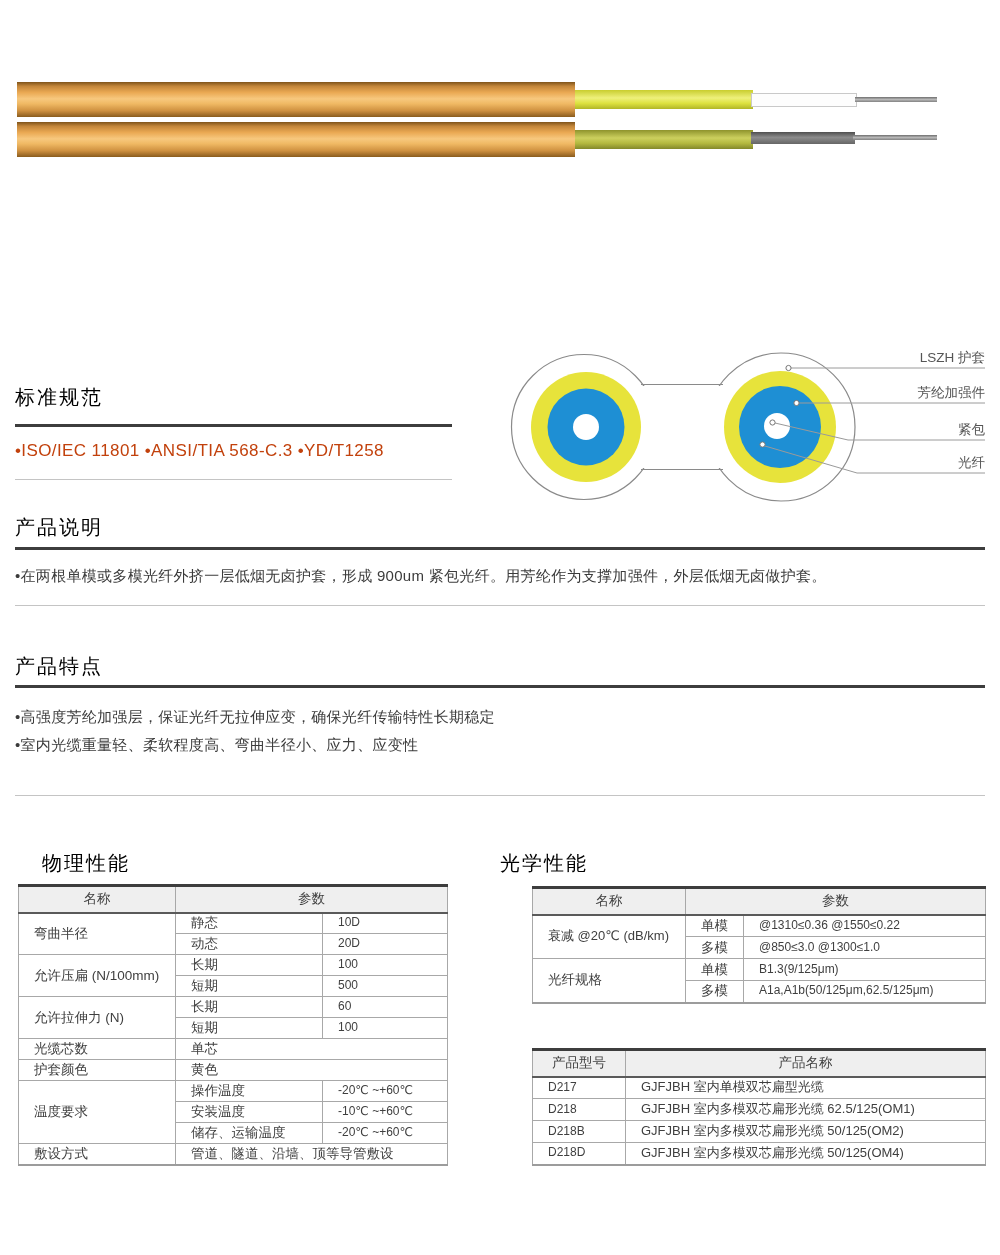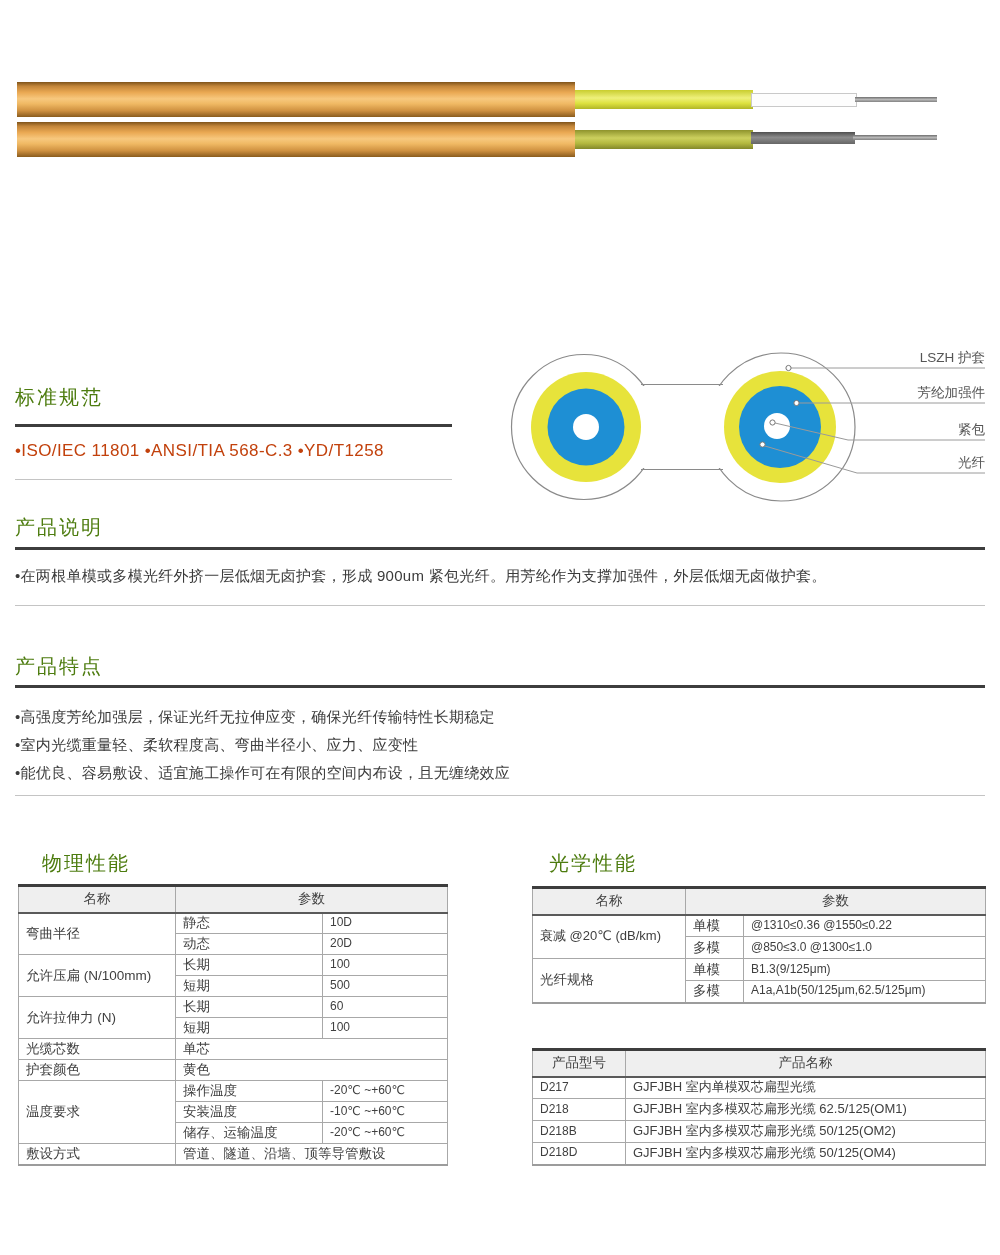--- a/index.html
+++ b/index.html
@@ -19,33 +19,33 @@
     height:19px; background:linear-gradient(180deg,#c9cd2e 0%,#eef07b 42%,#dde23f 70%,#b2b627 100%);
   }
   .buffer-olive {
     height:19px; background:linear-gradient(180deg,#8e932c 0%,#ccd05e 42%,#b4b93f 70%,#83882a 100%);
   }
   .coat-white { height:14px; background:#fdfdfd; border:1px solid #c9c9c9; }
   .coat-dark  { height:12px; background:linear-gradient(180deg,#4f4f4f 0%,#8c8c8c 45%,#666 100%); }
   .bare-fiber { height:5px;  background:linear-gradient(180deg,#6f6f6f 0%,#b7b7b7 50%,#828282 100%); }
 
   
-  .sec-title { font-size:20px; color:#4d7c0f; letter-spacing:2px; }
+  .sec-title { font-size:20px; color:#000000; letter-spacing:2px; }
   .rule-thick { height:3px; background:#3d3d3d; }
   .rule-thin  { height:1px; background:#c4c4c4; }
   .std-line { font-size:17px; color:#c2410c; letter-spacing:0.4px; }
   .body-text { font-size:15px; color:#3b3b3b; letter-spacing:0.3px; }
   .feature-list { list-style:none; }
   .feature-list li { font-size:15px; color:#3b3b3b; line-height:28px; letter-spacing:0.3px; }
 
   
   table.spec { border-collapse:collapse; table-layout:fixed; font-size:13.5px; color:#3f3f3f; }
   table.spec th, table.spec td {
     border:1px solid #a8a8a8; vertical-align:middle;
-    padding:1px 7px; height:22px; line-height:1.15; font-weight:normal;
+    padding:1px 15px; height:22px; line-height:1.15; font-weight:normal;
     overflow:hidden; white-space:nowrap;
   }
   table.spec thead th { background:#efefef; border-bottom:2px solid #5a5a5a; height:27px; }
   table.spec { border-top:3px solid #3d3d3d; border-bottom:2px solid #9c9c9c; }
   td.num { font-size:12px; color:#3f3f3f; }
   td.mixed { font-size:13px; }
   table.compact td { height:21px; }
 
   svg text { font-family:"Liberation Sans","DejaVu Sans",sans-serif; }
 </style>
@@ -103,21 +103,20 @@
 <div class="abs sec-title" style="left:15px;top:514px;">产品说明</div>
 <div class="abs rule-thick" style="left:15px;top:547px;width:970px;"></div>
 <div class="abs body-text" style="left:15px;top:567px;width:970px;">•在两根单模或多模光纤外挤一层低烟无卤护套，形成 900um 紧包光纤。用芳纶作为支撑加强件，外层低烟无卤做护套。</div>
 <div class="abs rule-thin" style="left:15px;top:605px;width:970px;"></div>
 
 <div class="abs sec-title" style="left:15px;top:653px;">产品特点</div>
 <div class="abs rule-thick" style="left:15px;top:685px;width:970px;"></div>
 <ul class="abs feature-list" style="left:15px;top:703px;width:970px;">
   <li>•高强度芳纶加强层，保证光纤无拉伸应变，确保光纤传输特性长期稳定</li>
   <li>•室内光缆重量轻、柔软程度高、弯曲半径小、应力、应变性</li>
-  <li>•能优良、容易敷设、适宜施工操作可在有限的空间内布设，且无缠绕效应</li>
 </ul>
 <div class="abs rule-thin" style="left:15px;top:795px;width:970px;"></div>
 
 <div class="abs sec-title" style="left:15px;top:850px;margin-left:27px;">物理性能</div>
 <table class="abs spec compact" style="left:18px;top:884px;width:429px;">
   <colgroup>
       <col style="width:157px">
       <col style="width:147px">
       <col style="width:125px">
     </colgroup>
@@ -176,21 +175,21 @@
       <td>储存、运输温度</td>
       <td class="num">-20℃ ~+60℃</td>
     </tr>
     <tr>
       <td>敷设方式</td>
       <td colspan="2">管道、隧道、沿墙、顶等导管敷设</td>
     </tr>
   </tbody>
 </table>
 
-<div class="abs sec-title" style="left:549px;top:850px;font-family:Liberation Mono, monospace;">光学性能</div>
+<div class="abs sec-title" style="left:500px;top:850px;font-family:Liberation Mono, monospace;">光学性能</div>
 <table class="abs spec" style="left:532px;top:886px;width:453px;">
   <colgroup>
       <col style="width:153px">
       <col style="width:58px">
       <col style="width:242px">
     </colgroup>
   <thead>
     <tr>
       <th>名称</th>
       <th colspan="2">参数</th>

